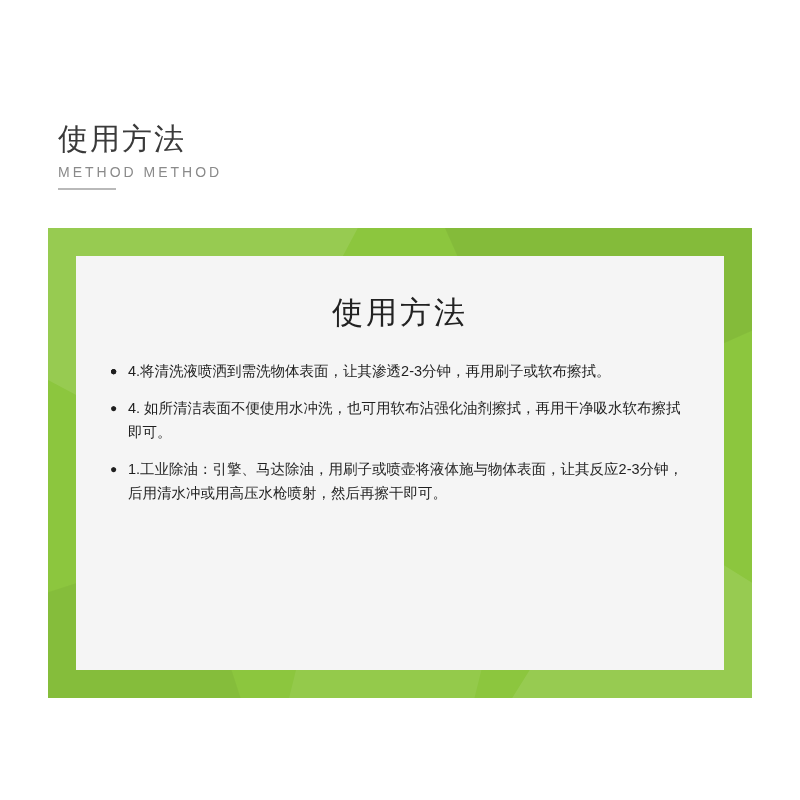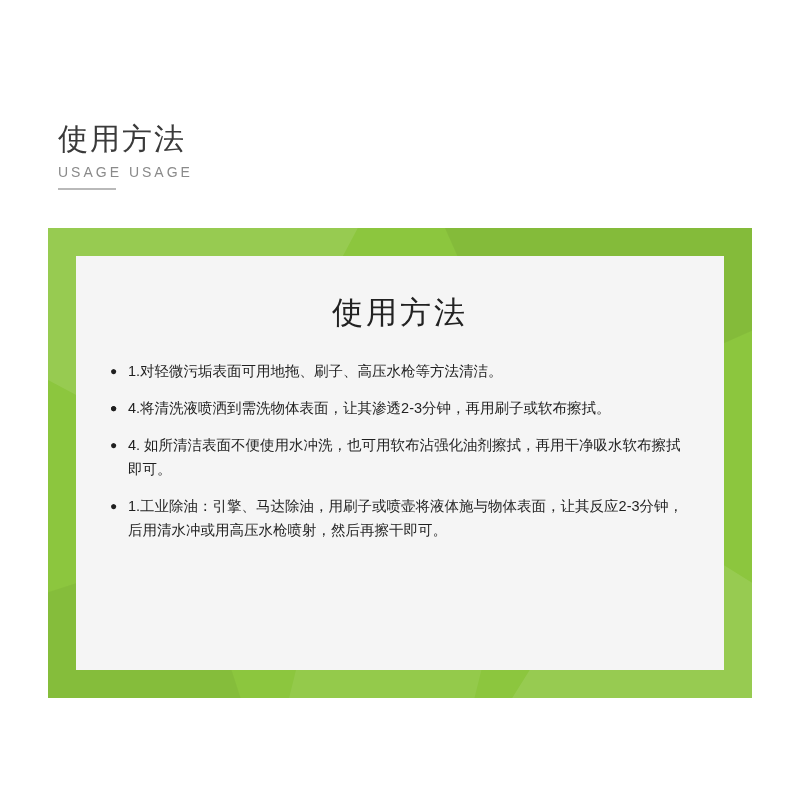--- a/index.html
+++ b/index.html
@@ -138,37 +138,36 @@
     color: #1f1f1f;
   }
 </style>
 </head>
 <body>
 
 <div class="page">
 
   <div class="header">
     <div class="header-title-cn">使用方法</div>
-    <div class="header-title-en">USAGE USAGE</div>
+    <div class="header-title-en">METHOD METHOD</div>
     <div class="header-rule"></div>
   </div>
 
   <div class="green-panel">
     <div class="facet f1"></div>
     <div class="facet f2"></div>
     <div class="facet f3"></div>
     <div class="facet f4"></div>
     <div class="facet f5"></div>
 
     <div class="card">
       <div class="card-title">使用方法</div>
       <ul class="steps">
         <li class="step">
           <span class="bullet">●</span>
-          <span>1.对轻微污垢表面可用地拖、刷子、高压水枪等方法清洁。</span>
         </li>
         <li class="step">
           <span class="bullet">●</span>
         </li>
         <li class="step">
           <span class="bullet">●</span>
           <span>4.将清洗液喷洒到需洗物体表面，让其渗透2-3分钟，再用刷子或软布擦拭。</span>
         </li>
         <li class="step">
           <span class="bullet">●</span>

